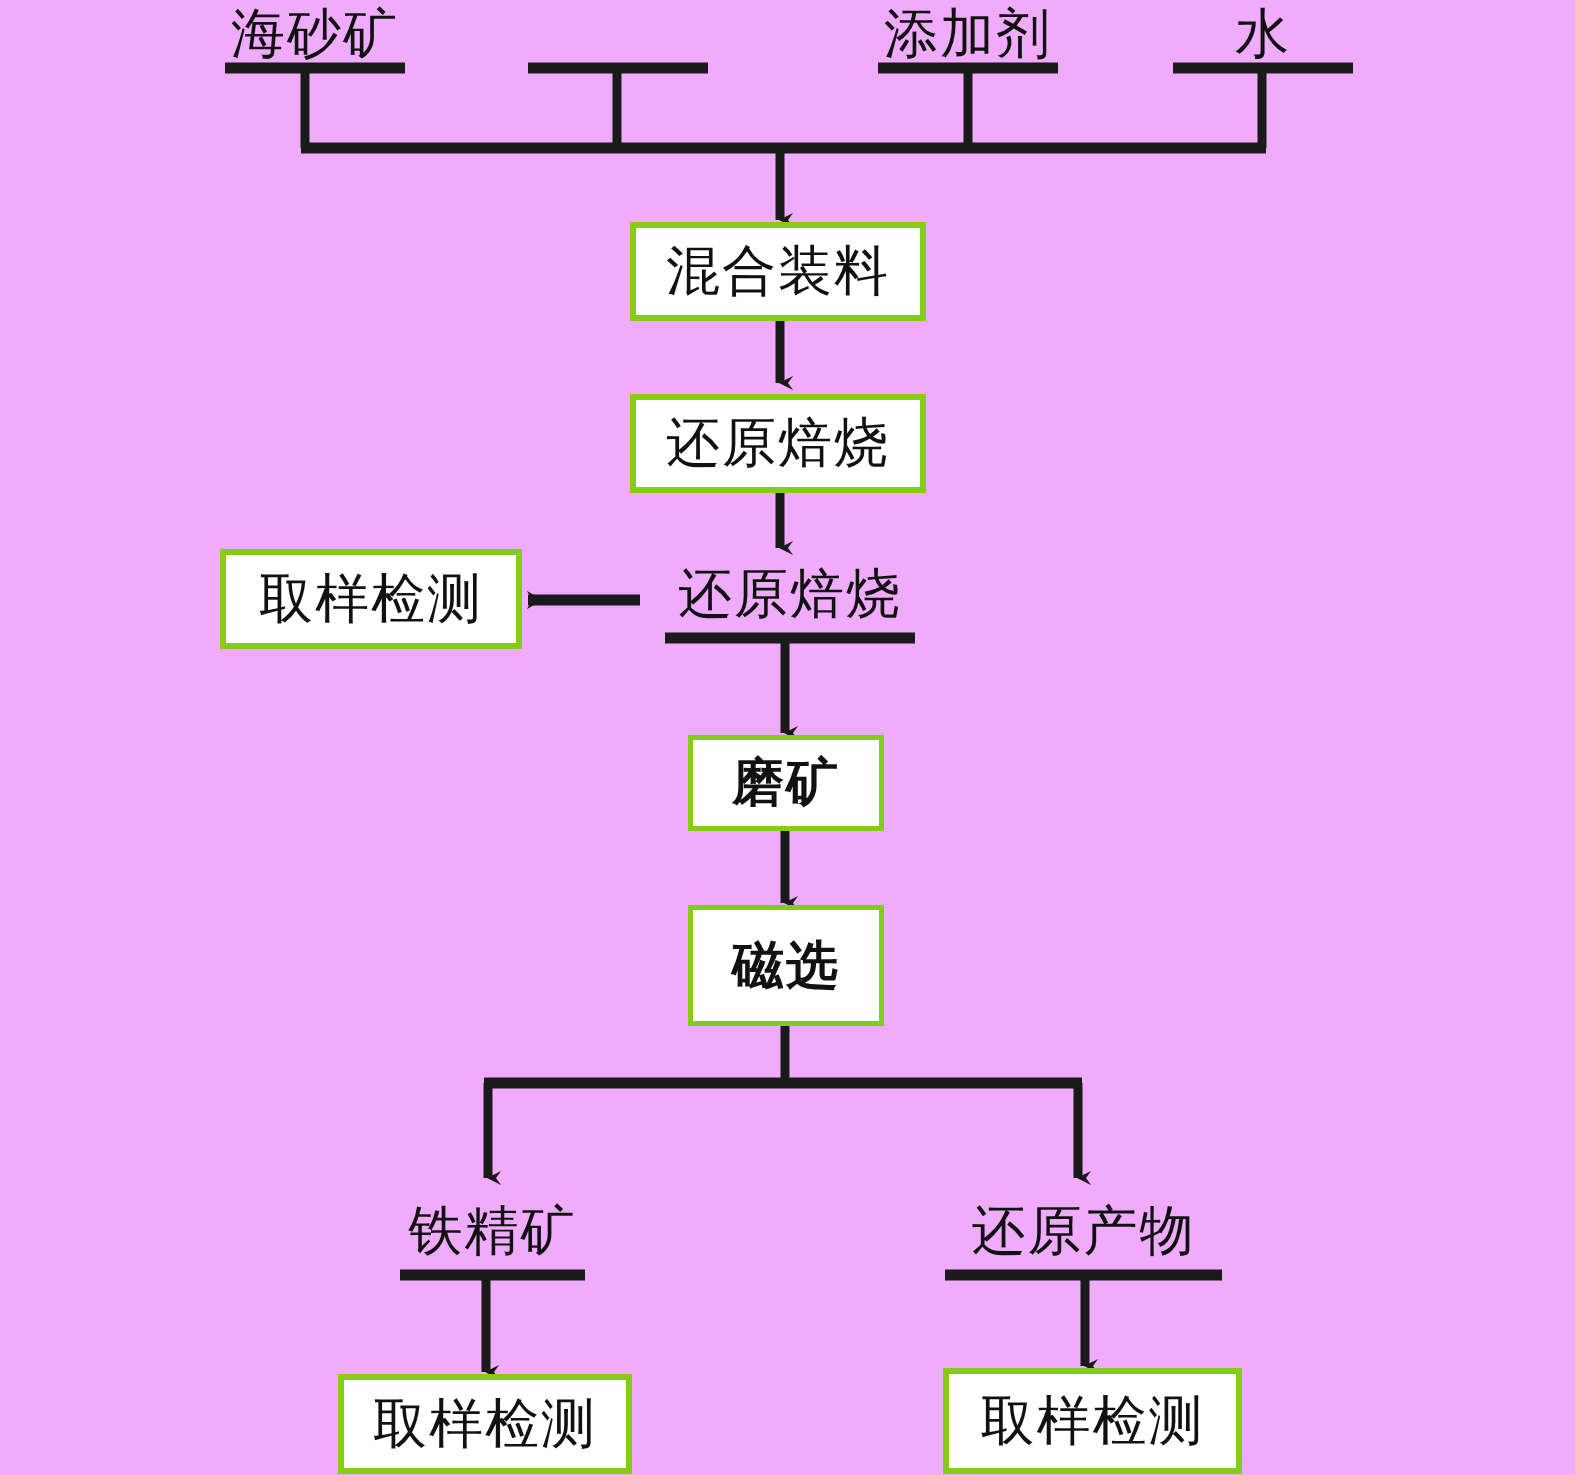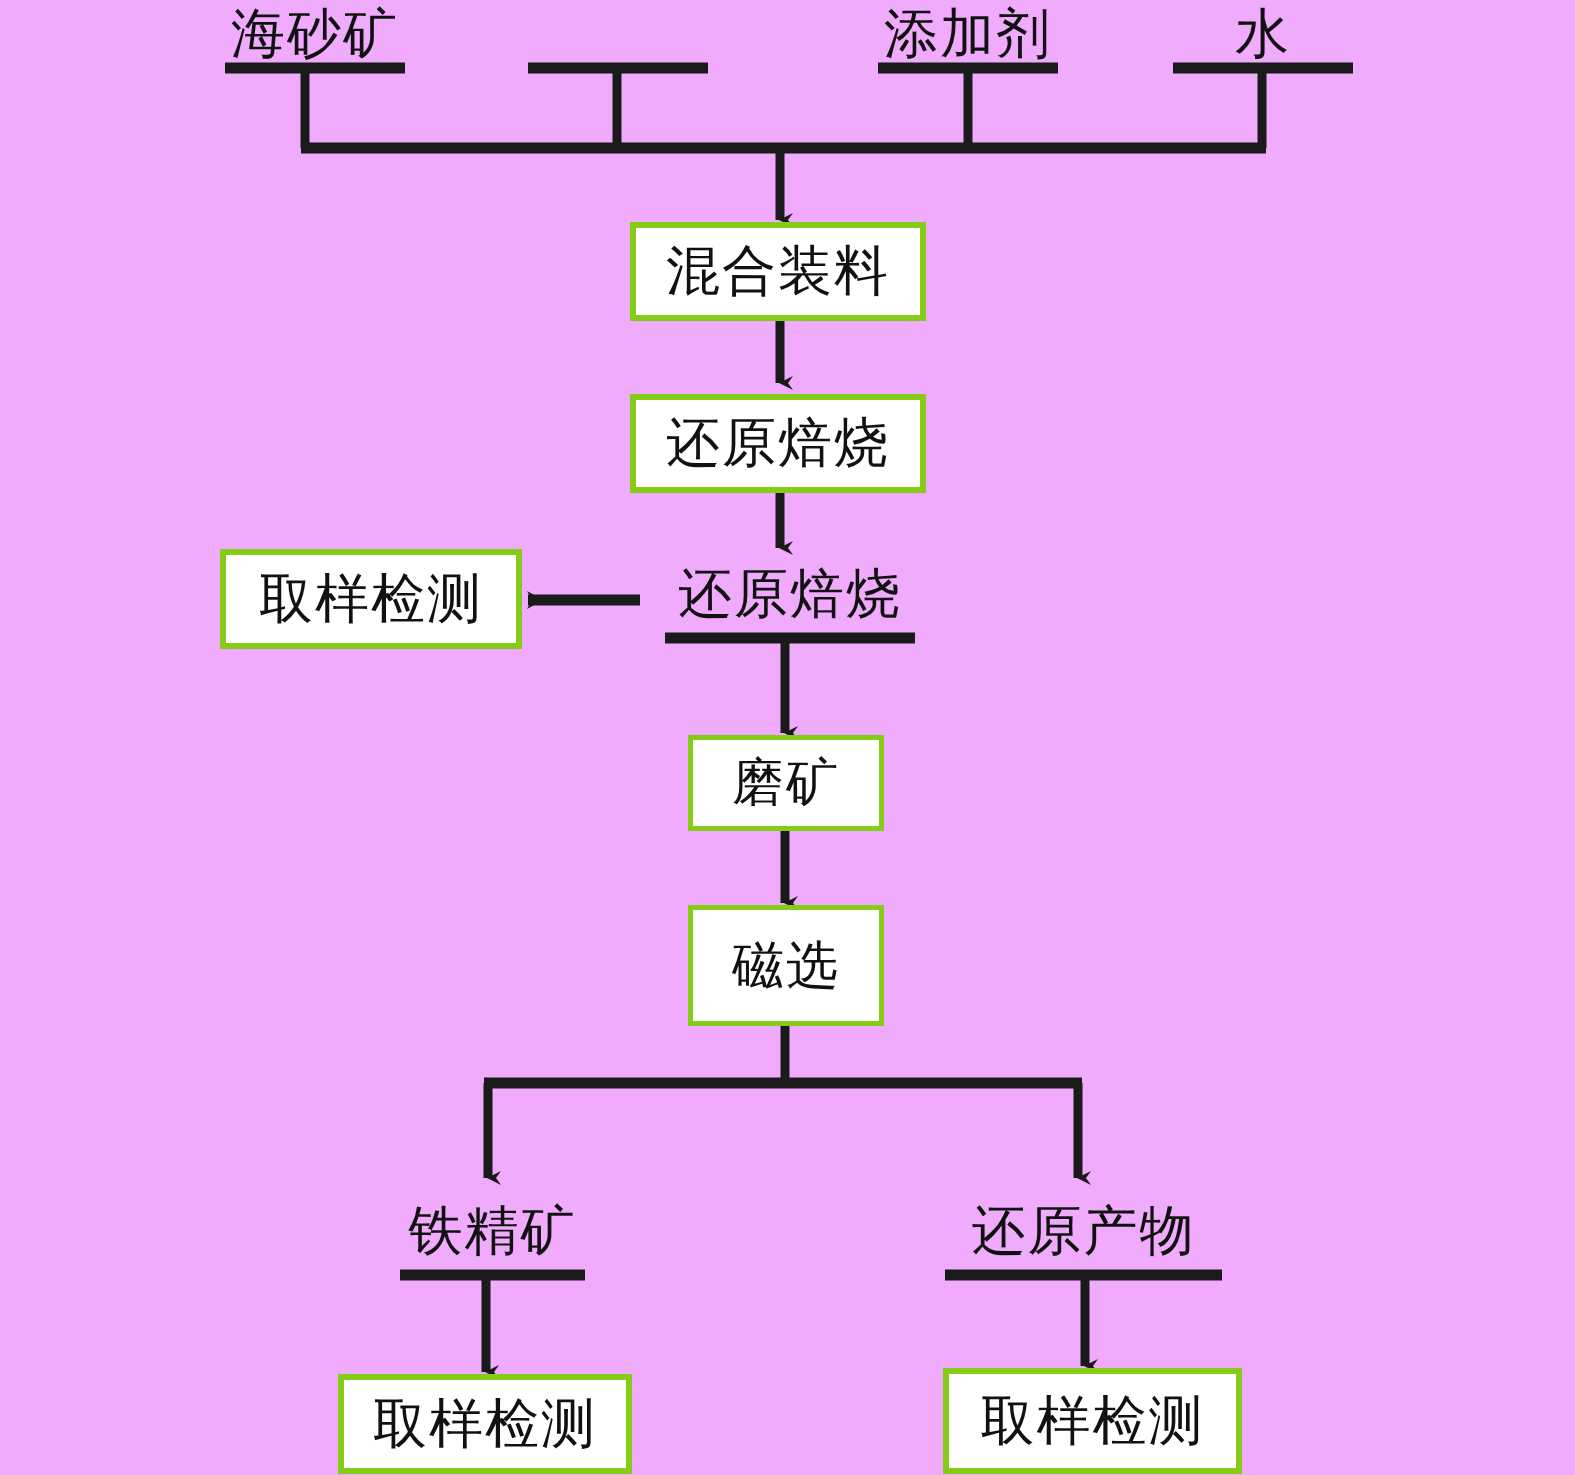--- a/index.html
+++ b/index.html
@@ -36,20 +36,21 @@
   }
   .box {
     border: 6px solid #84cc16;
     background: #ffffff;
     font-size: 54px;
     letter-spacing: 2px;
   }
   .box.small {
     border-width: 5px;
     font-size: 52px;
+    font-weight: bold;
   }
   .stream-label {
     font-size: 54px;
     letter-spacing: 2px;
     background: transparent;
   }
 </style>
 </head>
 <body>
 

